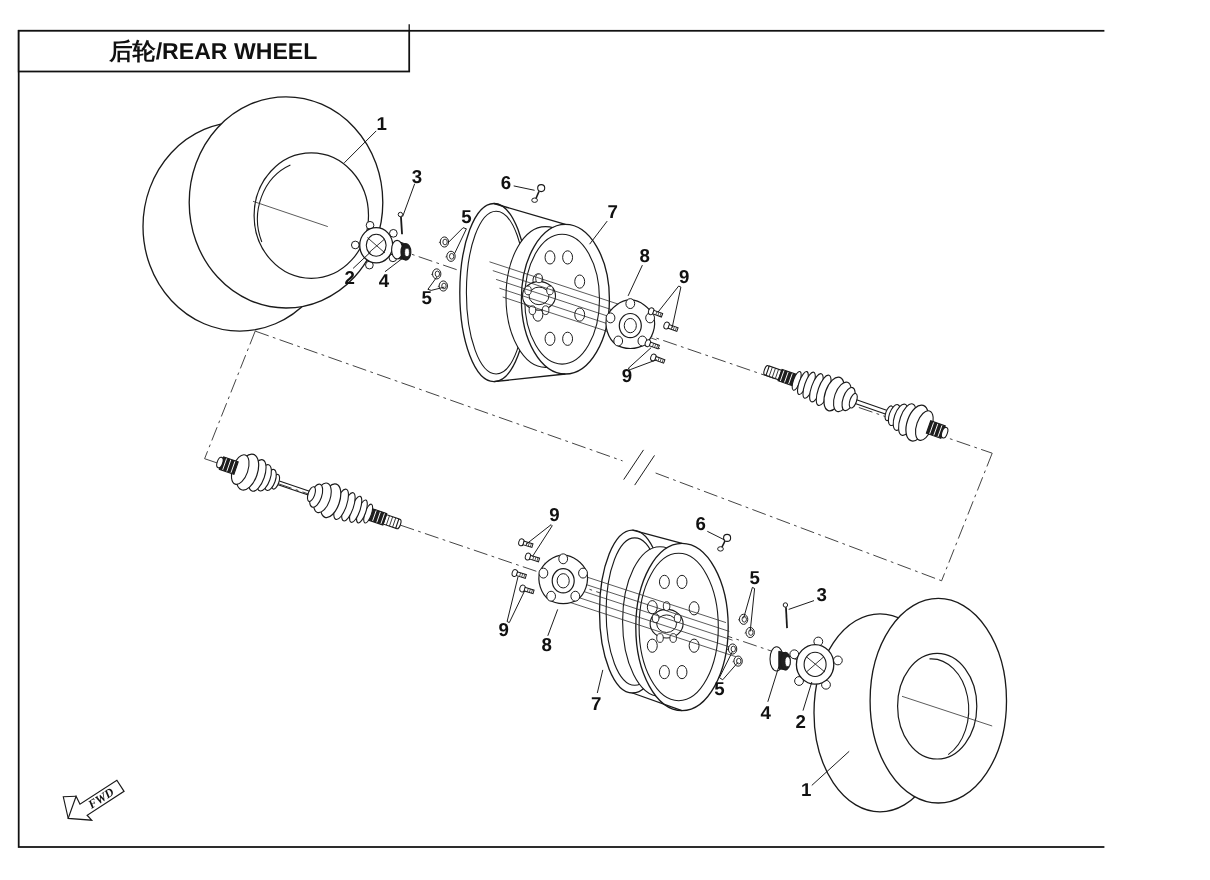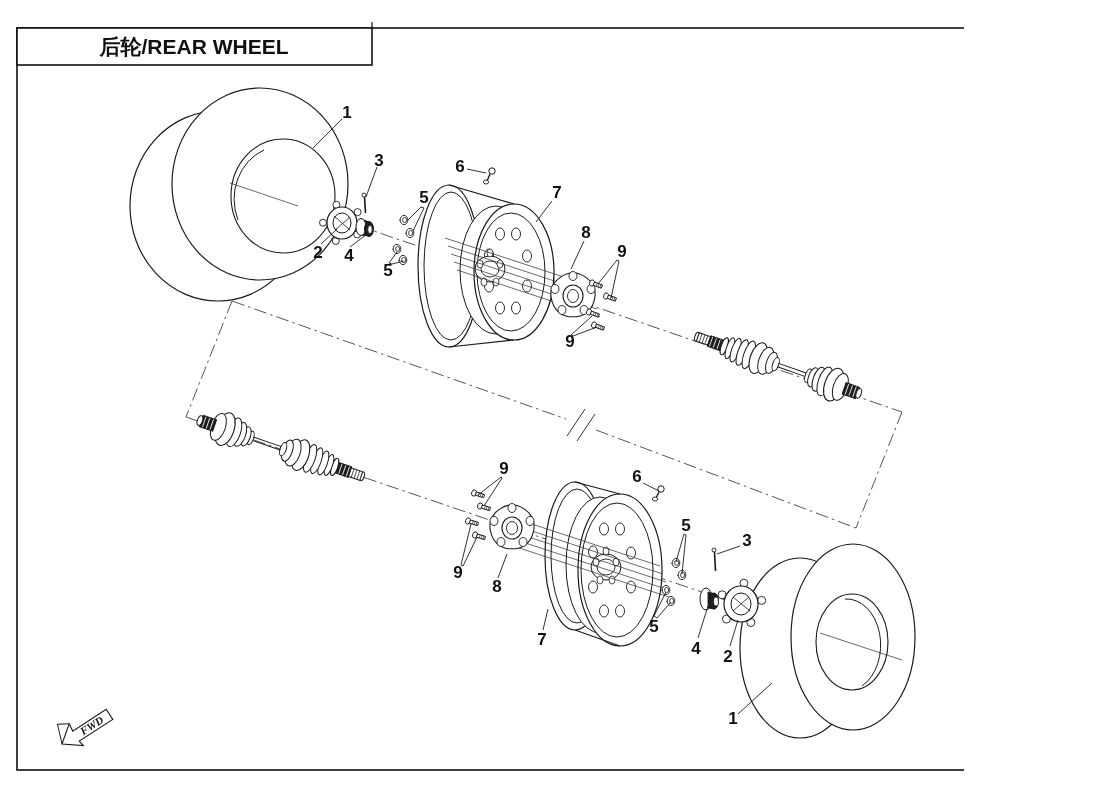--- a/index.html
+++ b/index.html
@@ -1,17 +1,17 @@
 <!DOCTYPE html>
 <html><head>
 <meta charset="utf-8">
 <style>
   html,body{margin:0;padding:0;background:#ffffff;}
   #page{position:relative;width:964px;height:800px;background:#fff;overflow:hidden;
-        font-family:"Liberation Sans",sans-serif;}
+        font-family:"Liberation Sans",sans-serif;padding-left:40px;}
   svg{position:absolute;left:0;top:0;}
   .ln{stroke:#1a1a1a;fill:none;}
   .wf{stroke:#1a1a1a;fill:#ffffff;}
   .dk{stroke:#1a1a1a;fill:#1f1f1f;}
   .cl{stroke:#2a2a2a;stroke-width:0.8;fill:none;stroke-dasharray:13 4 2.5 4;}
   .thin{stroke:#2a2a2a;stroke-width:0.7;fill:none;}
   .lead{stroke:#1a1a1a;stroke-width:0.9;fill:none;}
   .num{font-family:"Liberation Sans",sans-serif;font-weight:bold;font-size:17px;fill:#111;}
   .ttl{font-family:"Liberation Sans",sans-serif;font-weight:bold;font-size:21px;fill:#111;}
   .fwd{font-family:"Liberation Serif",serif;font-weight:bold;font-style:italic;font-size:11px;fill:#111;}

